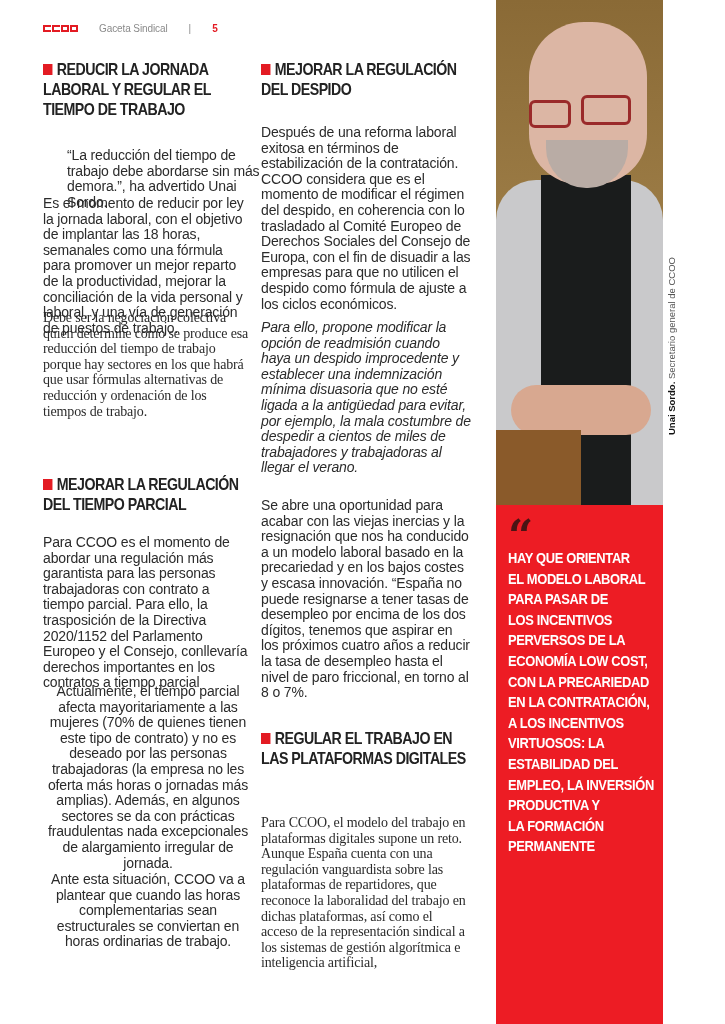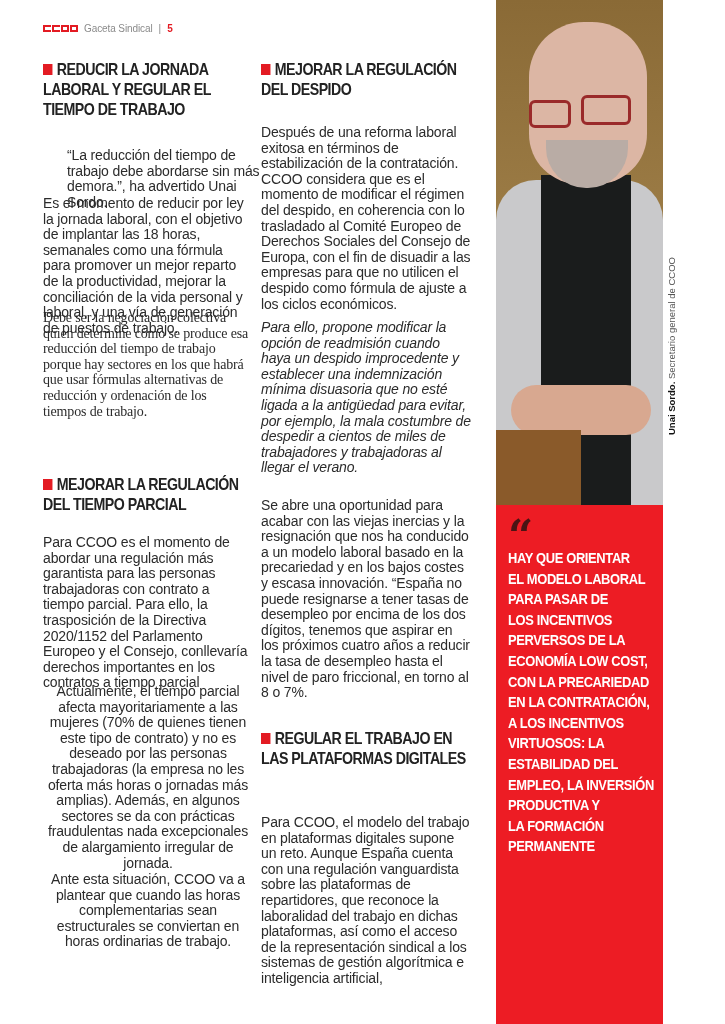--- a/index.html
+++ b/index.html
@@ -1,19 +1,19 @@
 <!DOCTYPE html>
 <html><head>
   <meta charset="utf-8">
   <style>
     * { box-sizing: border-box; margin: 0; padding: 0; }
     html, body { width: 725px; height: 1024px; background: #ffffff; overflow: hidden; }
     body { position: relative; font-family: "Liberation Sans", sans-serif; color: #2a2a2a; }
 
-    .header { position: absolute; left: 43px; top: 22px; display: flex; align-items: center; gap: 6px; height: 12px; }
+    .header { position: absolute; left: 43px; top: 22px; display: flex; align-items: center; gap: 21px; height: 12px; }
     .logo { display: flex; gap: 1px; align-items: center; }
     .logo span { display: inline-block; width: 8px; height: 7px; border: 2px solid #e31b23; }
     .logo span.c { border-right: none; }
     .pub-title { font-size: 10px; color: #8a8a8a; letter-spacing: -0.1px; }
     .pub-sep { font-size: 10px; color: #8a8a8a; }
     .pub-page { font-size: 10px; color: #e31b23; font-weight: bold; }
 
     .col { position: absolute; top: 0; }
     .col-left { left: 43px; width: 205px; }
     .col-mid { left: 261px; width: 205px; }
@@ -102,21 +102,21 @@
   <p class="para" style="top:872px;text-align:center;">Ante esta situación, CCOO va a plantear que cuando las horas complementarias  sean estructurales se conviertan en horas ordinarias de trabajo.</p>
 </div>
 
 <div class="col col-mid">
   <h2 class="sec-title" style="top:59px;"><span class="sq"></span><span>MEJORAR LA REGULACIÓN DEL DESPIDO</span></h2>
   <p class="para" style="top:125px;">Después de una reforma laboral exitosa en términos de estabilización de la contratación. CCOO considera que es  el momento de modificar el régimen del despido,  en coherencia con lo trasladado  al Comité Europeo de Derechos Sociales del Consejo de Europa, con el fin de disuadir a las empresas para que no utilicen el despido como fórmula de ajuste a los ciclos económicos.</p>
   <p class="para" style="top:320px;font-style:italic;">Para ello, propone modificar la opción de readmisión cuando haya un despido improcedente y establecer una indemnización mínima disuasoria que no esté ligada a la antigüedad para evitar, por ejemplo, la mala costumbre de despedir a cientos de miles de trabajadores y trabajadoras al llegar el verano.</p>
   <p class="para" style="top:498px;">Se abre una oportunidad para acabar con las viejas inercias y la resignación que nos ha conducido a un modelo laboral basado en la precariedad y en los bajos costes y escasa innovación. “España no puede resignarse a tener tasas de desempleo por encima de los dos dígitos, tenemos que aspirar en los próximos cuatro años a reducir la tasa de desempleo hasta el nivel de paro friccional, en torno al 8 o 7%.</p>
 
   <h2 class="sec-title" style="top:728px;"><span class="sq"></span><span>REGULAR EL TRABAJO EN LAS PLATAFORMAS DIGITALES</span></h2>
-  <p class="para" style="top:815px;">Para CCOO, el modelo del trabajo en plataformas digitales supone un reto.  Aunque España cuenta con una regulación vanguardista sobre las plataformas de repartidores, que reconoce la laboralidad del trabajo en dichas plataformas, así como el acceso de la representación sindical a los sistemas de gestión algorítmica e inteligencia artificial,</p>
+  <p class="para" style="top:815px;font-family:Liberation Serif, serif;">Para CCOO, el modelo del trabajo en plataformas digitales supone un reto.  Aunque España cuenta con una regulación vanguardista sobre las plataformas de repartidores, que reconoce la laboralidad del trabajo en dichas plataformas, así como el acceso de la representación sindical a los sistemas de gestión algorítmica e inteligencia artificial,</p>
 </div>
 
 <div class="photo">
   <div class="jacket"></div>
   <div class="shirt"></div>
   <div class="head"></div>
   <div class="beard"></div>
   <div class="glass-l"></div>
   <div class="glass-r"></div>
   <div class="hands"></div>

